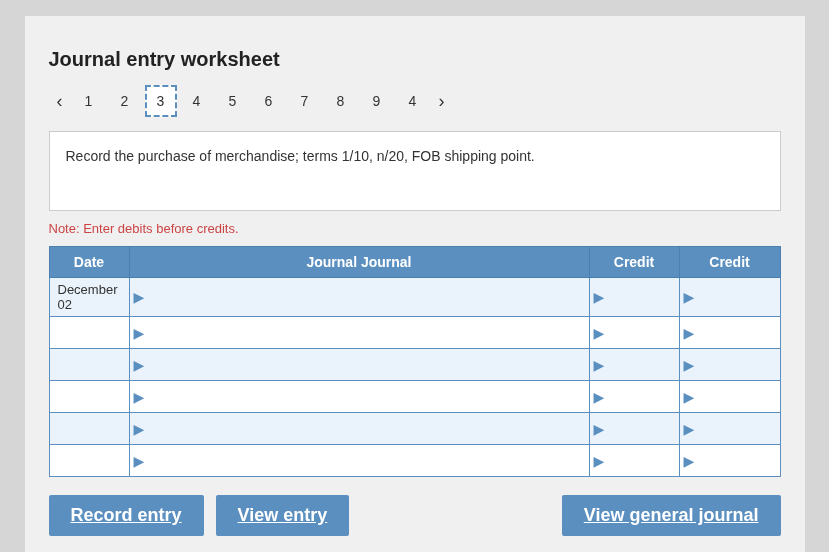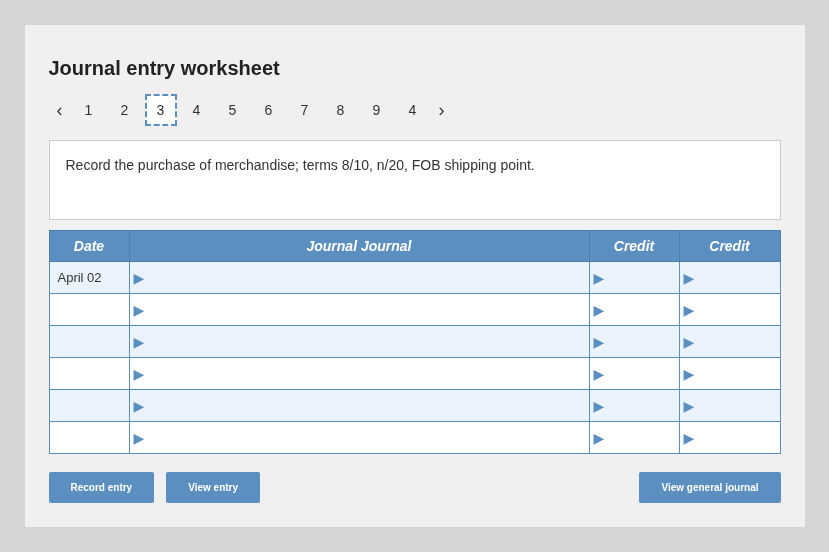--- a/index.html
+++ b/index.html
@@ -78,21 +78,20 @@
     .journal-table thead tr {
       background: #5a8fc0;
       color: #fff;
     }
     .journal-table thead th {
       padding: 7px 10px;
       text-align: center;
       font-weight: bold;
       border: 1px solid #4a7faf;
       font-size: 14px;
-      font-style: italic;
     }
     .journal-table thead th.date-col { width: 80px; }
     .journal-table thead th.journal-col { }
     .journal-table thead th.debit-col { width: 90px; }
     .journal-table thead th.credit-col { width: 101px; }
     .journal-table tbody tr {
       background: #fff;
     }
     .journal-table tbody tr:nth-child(odd) {
       background: #eaf2fb;
@@ -132,27 +131,28 @@
     .cell-with-arrow input {
       flex: 1;
     }
     .buttons-row {
       display: flex;
       gap: 12px;
       align-items: center;
     }
     .btn {
       padding: 10px 22px;
-      font-size: 10px;
+      font-size: 18px;
       font-weight: bold;
       border: none;
       cursor: pointer;
       color: #fff;
       background: #5a8fc0;
       border-radius: 2px;
+      text-decoration: underline;
     }
     .btn-right {
       margin-left: auto;
     }
     .spacer { flex: 1; }
   </style>
 </head>
 <body>
 
 <div class="container">
@@ -167,36 +167,37 @@
     <span class="page-num">5</span>
     <span class="page-num">6</span>
     <span class="page-num">7</span>
     <span class="page-num">8</span>
     <span class="page-num">9</span>
     <span class="page-num">4</span>
     <button class="page-btn">›</button>
   </div>
 
   <div class="instruction-box">
-    <span>Record the purchase of merchandise; terms 8/10, n/20, FOB shipping point.</span>
+    <span>Record the purchase of merchandise; terms 1/10, n/20, FOB shipping point.</span>
   </div>
 
+  <div class="note">Note: Enter debits before credits.</div>
 
   <table class="journal-table">
     <thead>
       <tr>
         <th class="date-col">Date</th>
         <th class="journal-col">Journal Journal</th>
         <th class="debit-col">Credit</th>
         <th class="credit-col">Credit</th>
       </tr>
     </thead>
     <tbody id="table-body">
     <tr>
-          <td class="date-cell">April 02</td>
+          <td class="date-cell">December 02</td>
           <td>
             <div class="cell-with-arrow">
               <span class="arrow-indicator">▶</span>
               <input type="text" style="">
             </div>
           </td>
           <td>
             <div class="cell-with-arrow">
               <span class="arrow-indicator">▶</span>
               <input type="text" style="">

